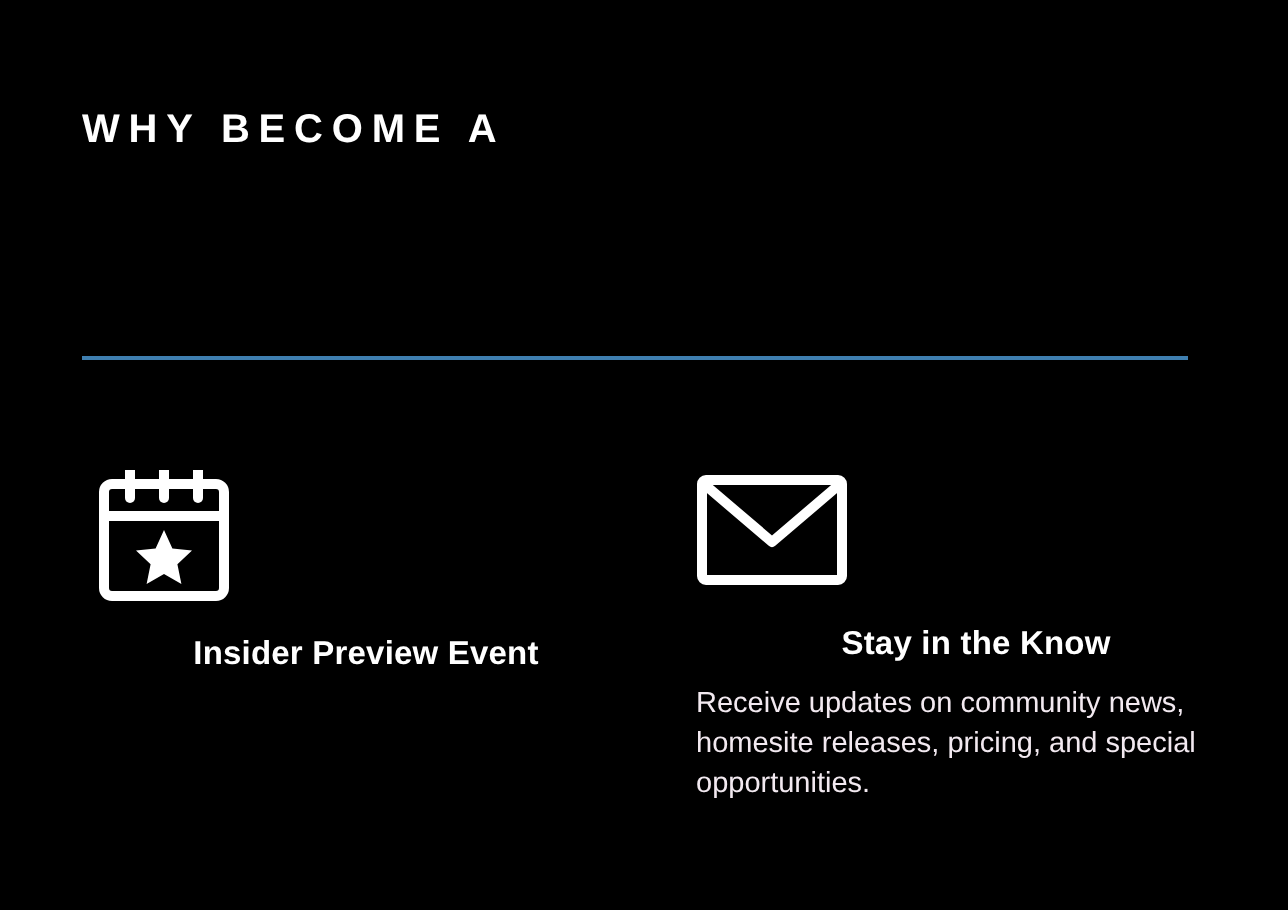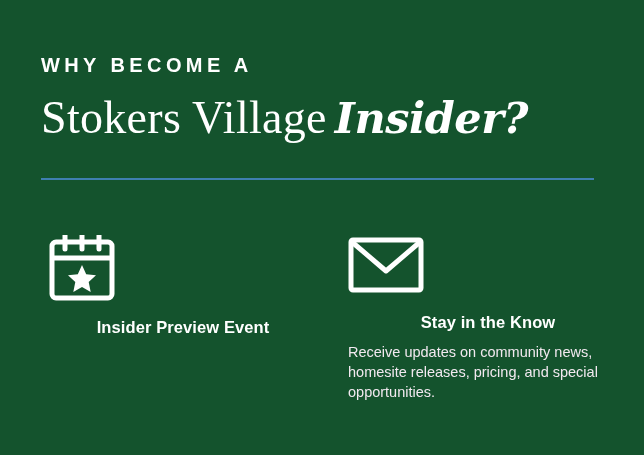--- a/index.html
+++ b/index.html
@@ -10,21 +10,21 @@
     width: 644px;
     height: 455px;
     background: #4a1142;
     font-family: "Liberation Sans", sans-serif;
     overflow: hidden;
   }
   .page {
     position: relative;
     width: 644px;
     height: 455px;
-    background: #14532d;
+    background: #000000;
     box-sizing: border-box;
     padding-left: 31px;
   }
   .eyebrow {
     position: absolute;
     left: 41px;
     top: 55px;
     color: #ffffff;
     font-size: 20px;
     letter-spacing: 4.4px;
@@ -96,23 +96,20 @@
   }
   .feature-2 .feature-title { margin-top: 8px; }
 </style>
 </head>
 <body>
 
 <div class="page">
 
   <div class="eyebrow">WHY BECOME A</div>
 
-  <div class="headline">
-    <span class="serif">Stokers Village</span><span class="script">Insider?</span>
-  </div>
 
   <div class="divider"></div>
 
   <div class="features">
 
     <div class="feature feature-1">
       <span class="icon-wrap">
         <svg width="68" height="66" viewBox="0 0 68 66" xmlns="http://www.w3.org/2000/svg">
           <rect x="4" y="7" width="60" height="56" rx="4" ry="4" fill="none" stroke="#ffffff" stroke-width="5"></rect>
           <line x1="4" y1="23" x2="64" y2="23" stroke="#ffffff" stroke-width="5"></line>

